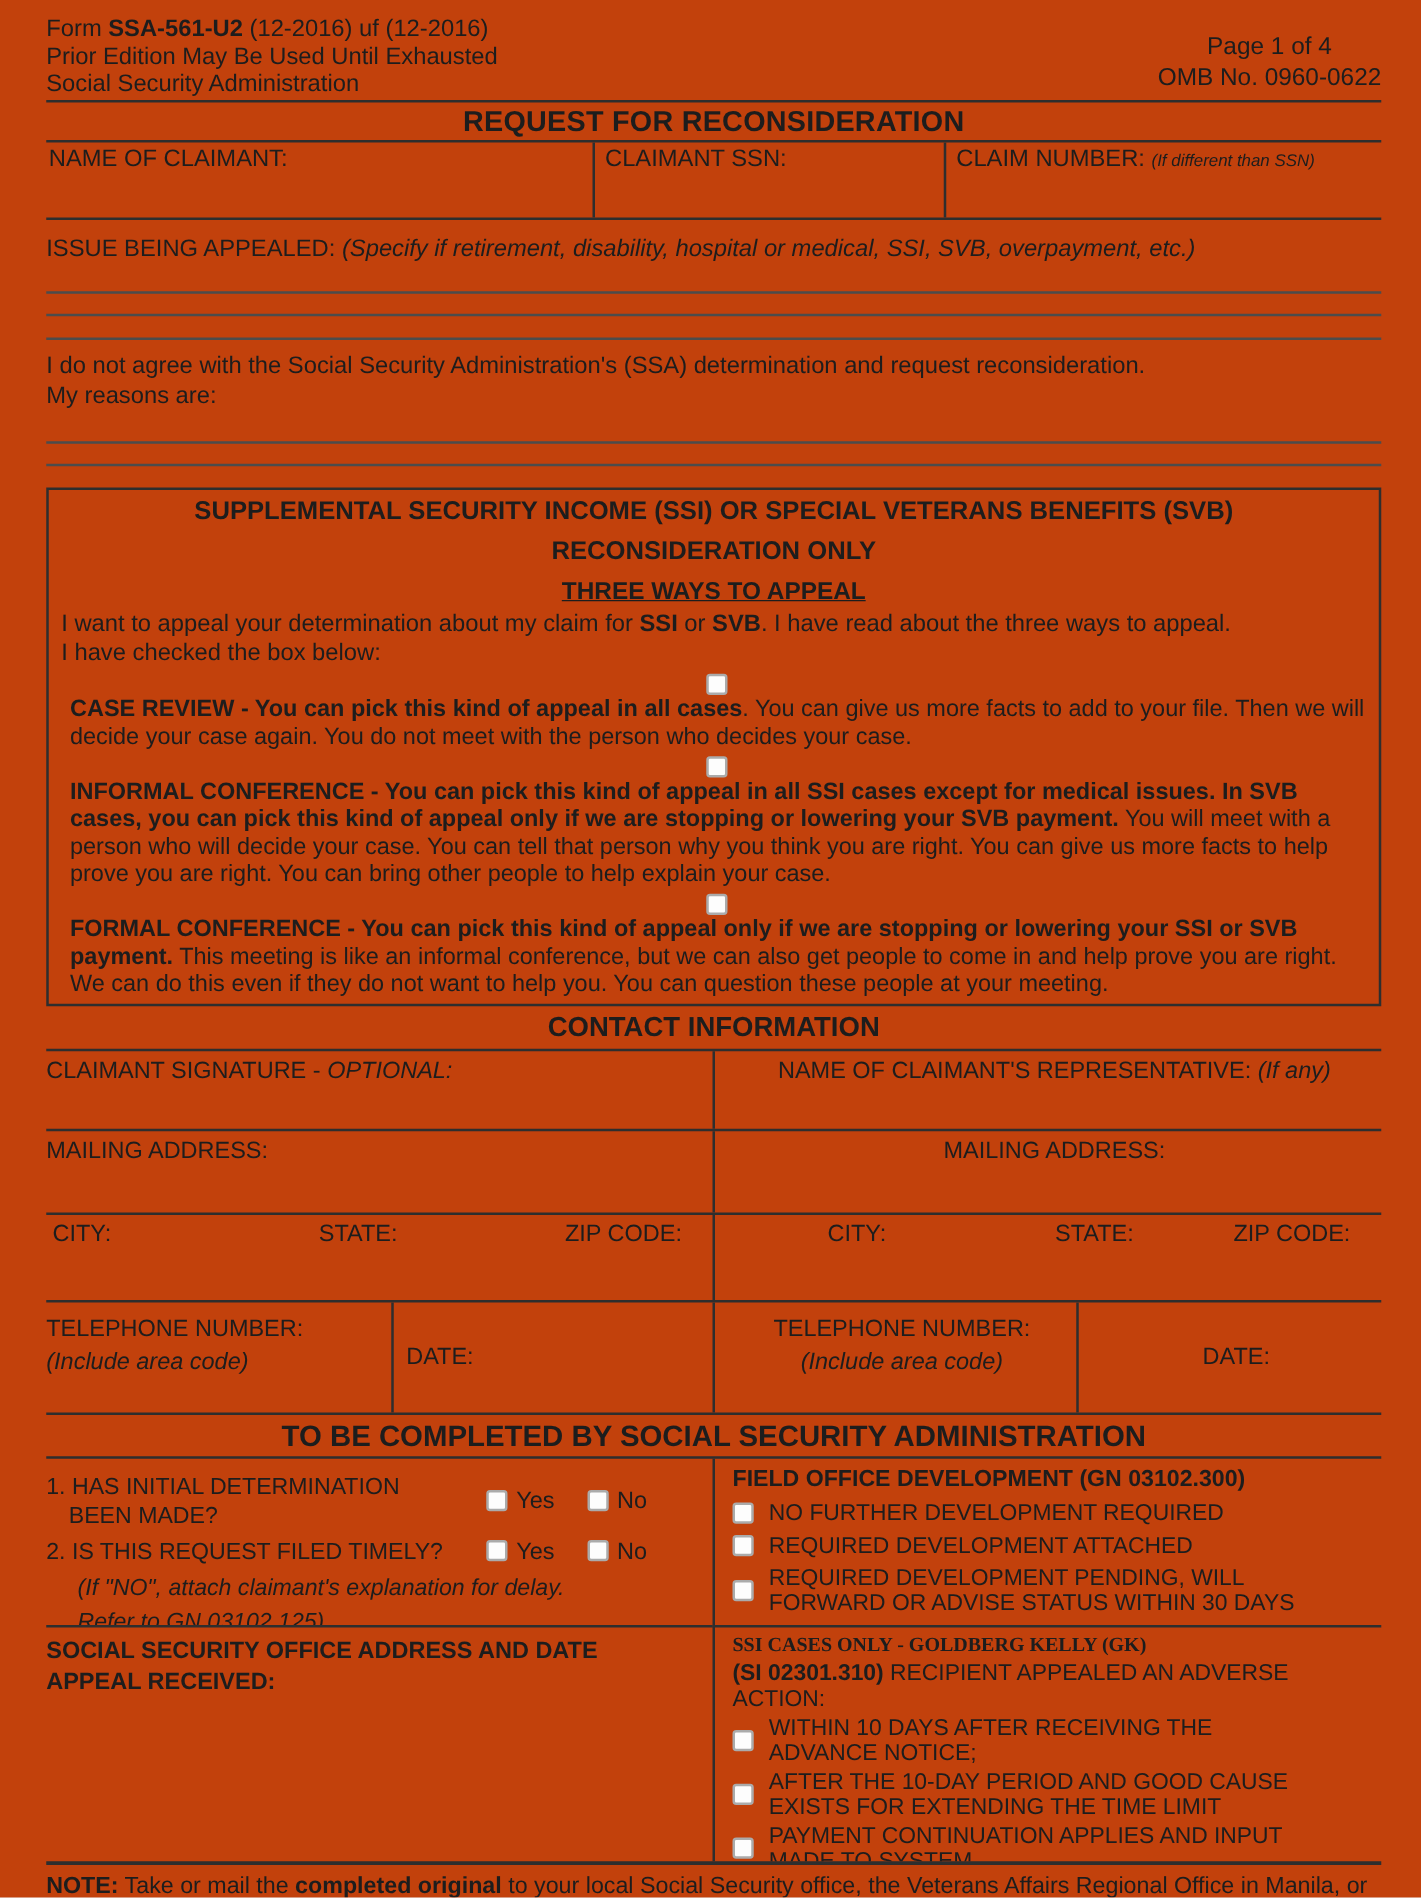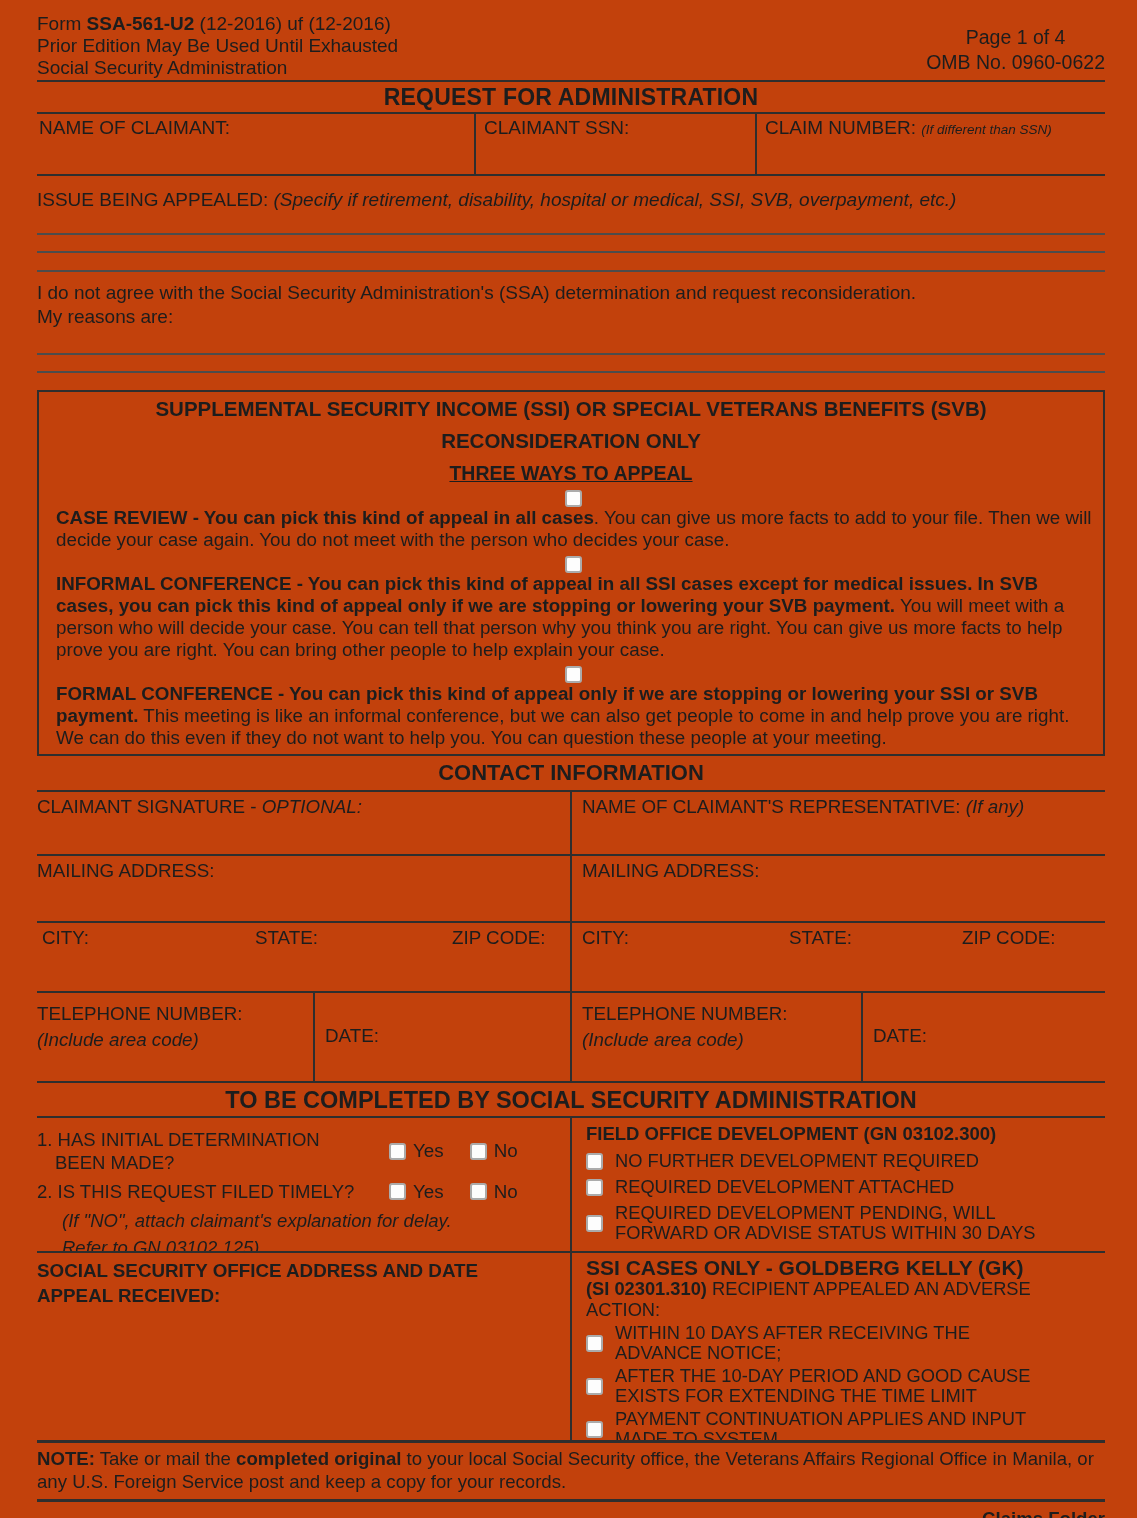--- a/index.html
+++ b/index.html
@@ -42,21 +42,21 @@
   .option { display:flex; align-items:center; margin-top:5px;flex-direction:column; }
   .option .opt-text { margin-left:7px; font-size:18.8px; line-height:22px; flex:1; }
   .cb { width:17px; height:17px; border:2px solid #ababab; border-radius:3px; background:#fdfdfd; flex:none; }
   .option .cb { margin-left:5px; align-self:center; }
 
   
   .contact-heading { text-align:center; font-weight:bold; font-size:22px; line-height:27px; margin-top:3px; padding-bottom:4px; }
   .contact-table { border-top:2px solid #2e2e2e; border-bottom:2px solid #2e2e2e; }
   .c-row { display:grid; grid-template-columns:533px 1fr; border-bottom:2px solid #2e2e2e; }
   .c-row:last-child { border-bottom:none; }
-  .c-row > .half + .half { border-left:2px solid #2e2e2e; }
+  .c-row > .half + .half { border-left:2px solid #2e2e2e;text-align:center; }
   .half { font-size:18.8px; padding-top:4px; }
   .half.rt { padding-left:10px; }
   .r1 { height:64px; } .r2 { height:67px; } .r3 { height:70px; } .r4 { height:88px; }
   .csz-l { display:grid; grid-template-columns:213px 197px 1fr; padding-left:5px; }
   .csz-r { display:grid; grid-template-columns:207px 173px 1fr; }
   .phone-row-l { display:grid; grid-template-columns:276px 1fr; height:100%; padding-top:0; }
   .phone-row-r { display:grid; grid-template-columns:279px 1fr; height:100%; padding-top:0; }
   .phone-cell { padding-top:8px; font-size:18.8px; line-height:26px; }
   .date-cell { border-left:2px solid #2e2e2e; padding-top:32px; padding-left:10px; font-size:18.8px; }
   .phone-row-r .phone-cell { border-left:none; }
@@ -73,21 +73,21 @@
   .q-ind { padding-left:18px; display:block; }
   .yn { display:flex; align-items:center; font-size:18.8px; }
   .yn .cb { margin-right:7px; }
   .yn-gap { width:26px; }
   .q-note { font-style:italic; font-size:18.5px; line-height:27px; margin:4px 0 0 25px; }
   .cell-addr { padding-top:5px; font-size:18.8px; font-weight:bold; line-height:25px; }
   .cell-addr .w { width:480px; display:block; }
   .fo-head { font-weight:bold; font-size:18.5px; line-height:22px; padding-top:5px; }
   .check-item { display:flex; align-items:center; margin-top:6px; }
   .check-item .ci-text { margin-left:12px; font-size:18.3px; line-height:20px; }
-  .gk-head { font-weight:bold; font-size:21px; line-height:21px; padding-top:4px; }
+  .gk-head { font-weight:bold; font-size:16px; line-height:21px; padding-top:4px;font-family:Liberation Serif, serif; }
   .gk-sub { font-size:18.3px; line-height:21px; }
   .cell-gk .check-item { margin-top:3px; }
   .cell-gk .ci-text { line-height:20px; }
 
   
   .note-row { border-bottom:3px solid #2e2e2e; font-size:18.6px; line-height:23px; padding:4px 0 6px 0; }
   .claims-folder { text-align:right; font-weight:bold; font-size:18.6px; margin-top:6px; }
 </style>
 </head>
 <body>
@@ -100,21 +100,21 @@
       <div><span>Form </span><span class="b">SSA-561-U2</span><span> (12-2016) uf (12-2016)</span></div>
       <div>Prior Edition May Be Used Until Exhausted</div>
       <div>Social Security Administration</div>
     </div>
     <div class="hdr-right">
       <div>Page 1 of 4</div>
       <div>OMB No. 0960-0622</div>
     </div>
   </div>
 
-  <div class="form-title">REQUEST FOR ADMINISTRATION</div>
+  <div class="form-title">REQUEST FOR RECONSIDERATION</div>
 
   <div class="claimant-table">
     <div><span>NAME OF CLAIMANT:</span></div>
     <div><span>CLAIMANT SSN:</span></div>
     <div><span>CLAIM NUMBER: </span><span class="small-note">(If different than SSN)</span></div>
   </div>
 
   <div class="issue-row">
     <span>ISSUE BEING APPEALED: </span><span class="it">(Specify if retirement, disability, hospital or medical, SSI, SVB, overpayment, etc.)</span>
   </div>
@@ -126,20 +126,24 @@
     <span>I do not agree with the Social Security Administration's (SSA) determination and request reconsideration.</span><br>
     <span>My reasons are:</span>
   </div>
   <div class="wl wl4"></div>
   <div class="wl wl5"></div>
 
   <div class="ssi-box">
     <div class="box-t1">SUPPLEMENTAL SECURITY INCOME (SSI) OR SPECIAL VETERANS BENEFITS (SVB)</div>
     <div class="box-t2">RECONSIDERATION ONLY</div>
     <div class="box-t3">THREE WAYS TO APPEAL</div>
+    <div class="box-intro">
+      <span>I want to appeal your determination about my claim for </span><span class="b">SSI</span><span> or </span><span class="b">SVB</span><span>. I have read about the three ways to appeal.</span><br>
+      <span>I have checked the box below:</span>
+    </div>
 
     <div class="option">
       <div class="cb"></div>
       <div class="opt-text">
         <span class="b">CASE REVIEW - You can pick this kind of appeal in all cases</span><span>. You can give us more facts to add to your file. Then we will decide your case again. You do not meet with the person who decides your case.</span>
       </div>
     </div>
 
     <div class="option">
       <div class="cb"></div>

